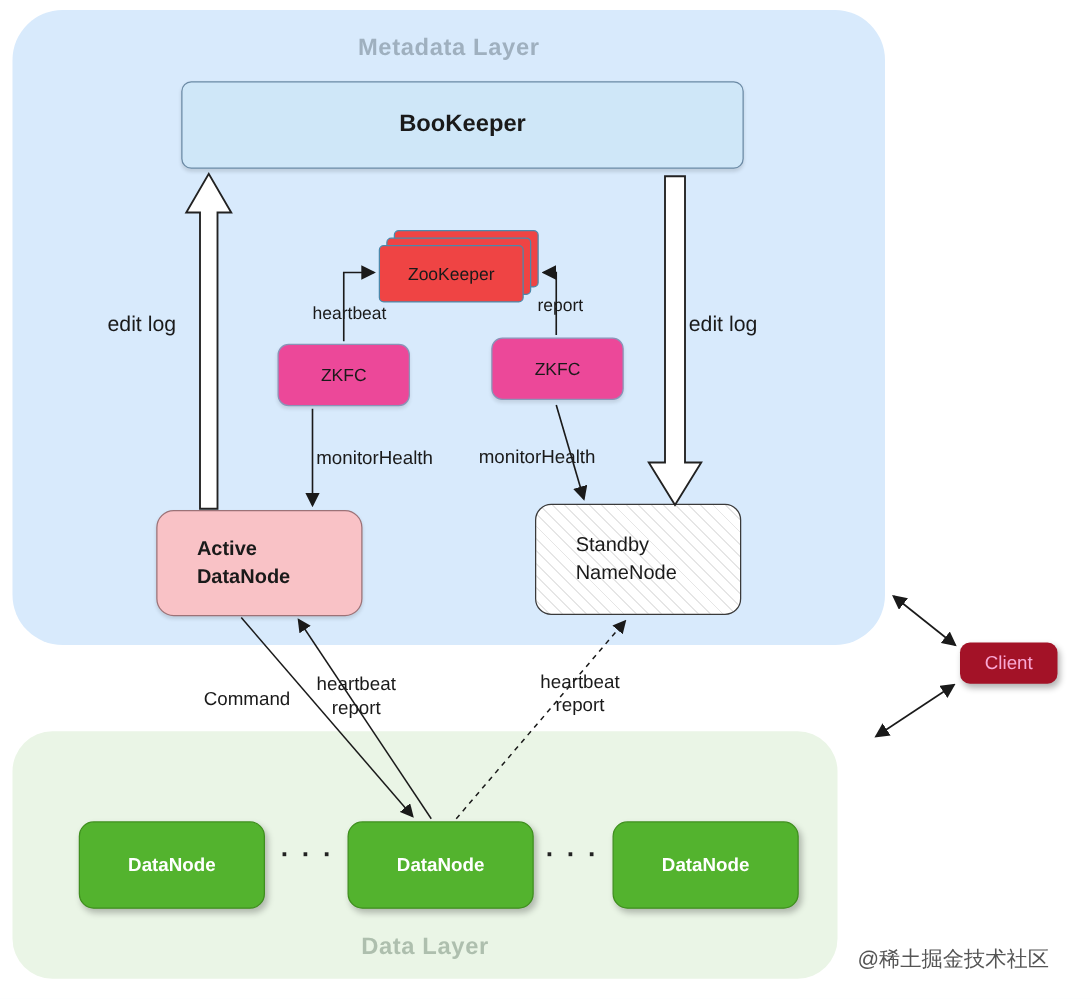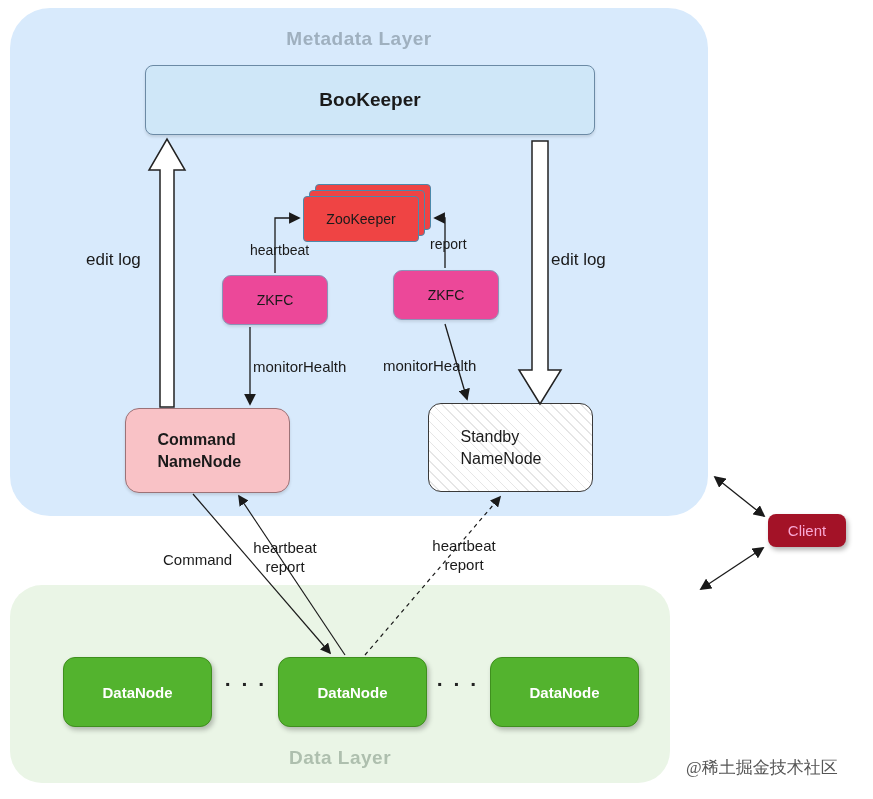--- a/index.html
+++ b/index.html
@@ -88,21 +88,21 @@
   .lbl-hbreport-dashed { left:424px; top:537px; width:80px; }
   .ellipsis {
     position:absolute; top:672px; width:56px; text-align:center;
     font-size:21px; font-weight:bold; color:#222; letter-spacing:2px;
   }
   .ellipsis-left { left:218px; }
   .ellipsis-right { left:430px; }
 
   .watermark {
     position:absolute; left:686px; top:756px;
-    color:#555; font-size:17px; white-space:nowrap;font-family:Liberation Serif, serif;
+    color:#555; font-size:17px; white-space:nowrap;
   }
 
   svg.arrows {
     position:absolute; left:0; top:0; width:873px; height:799px;
     pointer-events:none;
   }
 </style>
 </head>
 <body>
 
@@ -127,21 +127,21 @@
   </div>
 
   <div class="node zkfc zkfc-left">
     <span>ZKFC</span>
   </div>
   <div class="node zkfc zkfc-right">
     <span>ZKFC</span>
   </div>
 
   <div class="node active-namenode">
-    <span class="node-label-wrap">Command NameNode</span>
+    <span class="node-label-wrap">Active DataNode</span>
   </div>
   <div class="node standby-namenode">
     <span class="node-label-wrap">Standby NameNode</span>
   </div>
 
   <div class="node datanode datanode-1">
     <span>DataNode</span>
   </div>
   <div class="node datanode datanode-2">
     <span>DataNode</span>

